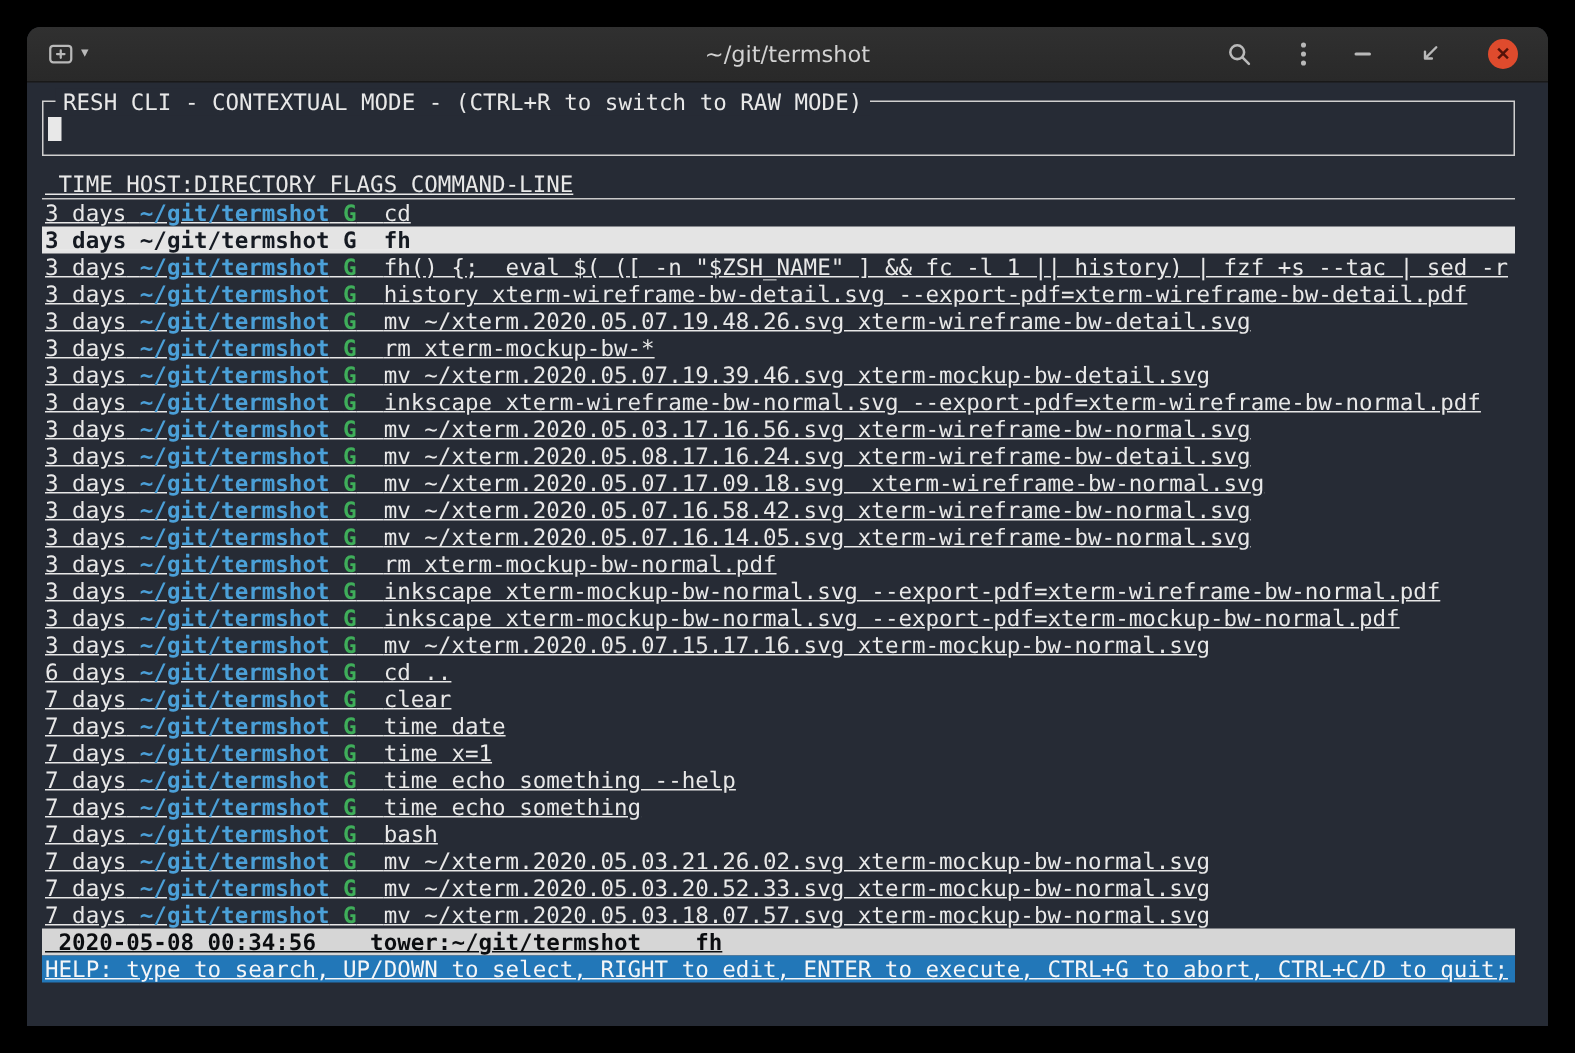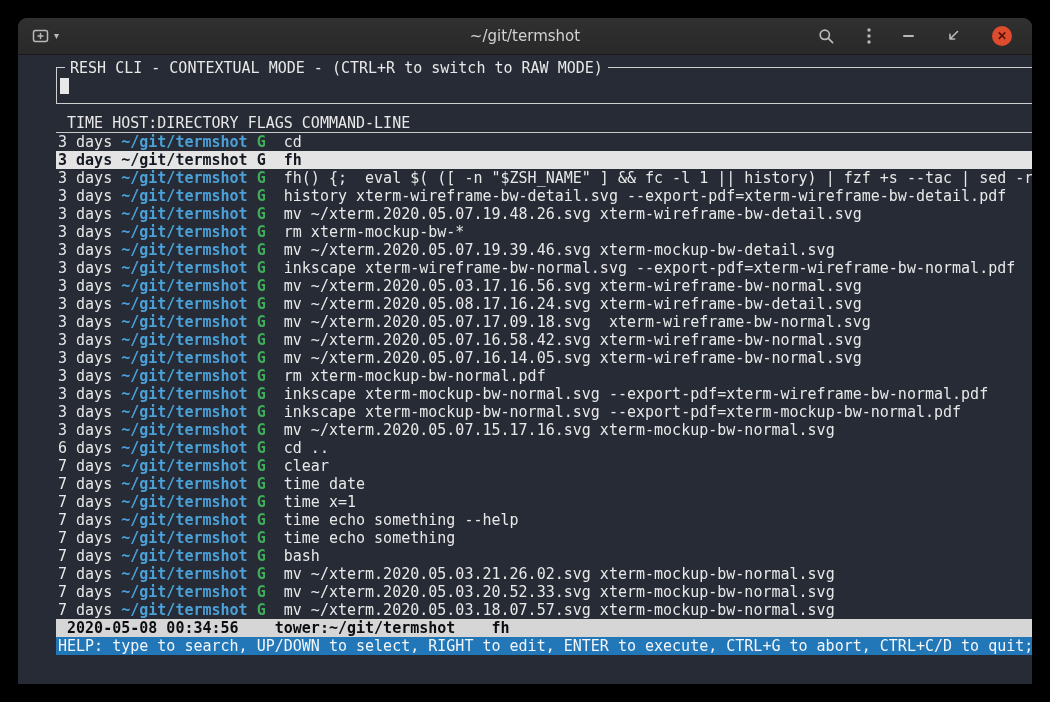--- a/index.html
+++ b/index.html
@@ -23,31 +23,31 @@
   .tb-btn { background:none; border:none; padding:2px 4px; display:flex; align-items:center; gap:4px; cursor:default; }
   .chev { color:#b9b9b9; font-size:10px; line-height:1; }
   .min-bar { display:inline-block; width:11px; height:2px; background:#b9b9b9; border-radius:1px; }
   .close-circle { width:20px; height:20px; border-radius:50%;
                   background:var(--close-red,#df4b2d);
                   color:#551209; font-size:12px; font-weight:bold;
                   display:flex; align-items:center; justify-content:center; line-height:1; }
 
   
   .terminal { height:629px; background:var(--terminal-bg,#262b35);
-              color:var(--terminal-fg,#e8e8e8); font-size:15px; padding-top:12px;margin-left:28px; }
+              color:var(--terminal-fg,#e8e8e8); font-size:15px; padding-top:12px; }
   .content { margin-left:10px; width:982px; }
 
   .resh-box { position:relative; height:37px; border:1px solid #cfcfcf; }
   .box-title { position:absolute; top:-9px; left:8px; padding:0 5px;
                background:var(--terminal-bg,#262b35); white-space:pre;
                line-height:18px; color:var(--terminal-fg,#e8e8e8); }
   .cursor { position:absolute; left:3px; top:10px; width:9px; height:16px;
             background:var(--terminal-fg,#e8e8e8); }
 
-  .row { height:18px; line-height:18px; white-space:pre; padding-left:2px; }
+  .row { height:18px; line-height:18px; white-space:pre; padding-left:2px;text-decoration:underline; }
   .row.header { margin-top:10px; border-bottom:1px solid #c9c9c9; height:19px; }
   .c-host { color:var(--host-blue,#4ba0d8); font-weight:bold; }
   .c-flag { color:var(--flag-green,#3fae5a); font-weight:bold; }
   .row.selected { background:var(--selected-bg,#e4e4e4); font-weight:bold; }
   .row.selected span { color:var(--selected-fg,#151a22) !important; }
   .row.status { background:var(--status-bg,#d6d6d6); color:var(--status-fg,#0b0d10); font-weight:bold; }
   .row.help { background:var(--help-bg,#2277b8); color:var(--help-fg,#f4f6f8); }
 </style>
 </head>
 <body>

